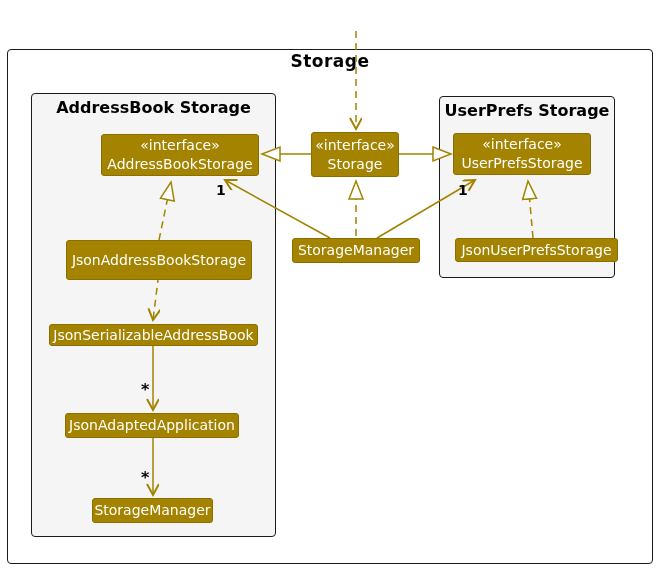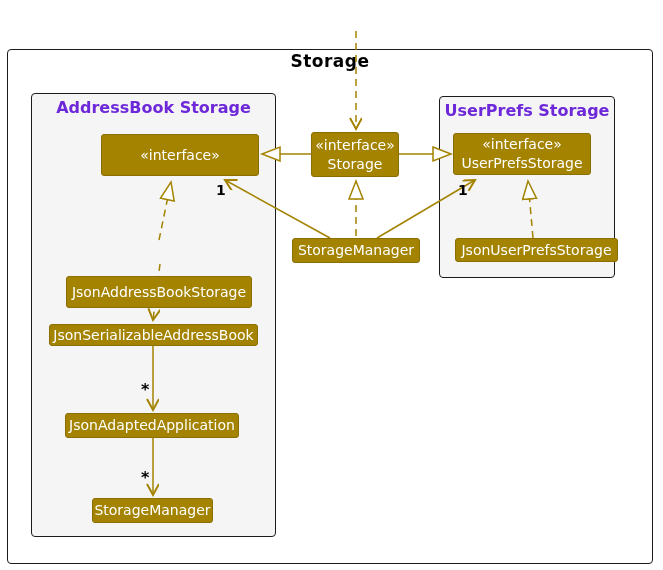--- a/index.html
+++ b/index.html
@@ -17,33 +17,33 @@
     font-size:17px;font-weight:bold;color:#000000;letter-spacing:0.5px;
   }
   .package{
     position:absolute;border:1.5px solid #1b1b1b;border-radius:4px;
     background:#f5f5f5;box-sizing:border-box;
   }
   .pkg-ab{left:31px;top:93px;width:245px;height:444px;}
   .pkg-up{left:439px;top:96px;width:176px;height:182px;}
   .pkg-label{
     width:100%;text-align:center;padding-top:4px;
-    font-size:16px;font-weight:bold;color:#6d28d9;
+    font-size:16px;font-weight:bold;color:#000000;
   }
   .edges{position:absolute;left:0;top:0;width:663px;height:570px;pointer-events:none;}
   .uml-box{
     position:absolute;background:#A38300;border:1px solid #8a6f00;border-radius:3px;
     box-sizing:border-box;color:#ffffff;font-size:14px;text-align:center;
     display:flex;flex-direction:column;align-items:center;justify-content:center;
     white-space:nowrap;overflow:visible;line-height:19px;
   }
   .b-iface-abs{left:101px;top:134px;width:158px;height:42px;}
   .b-iface-sto{left:311px;top:132px;width:88px;height:45px;}
   .b-iface-ups{left:453px;top:133px;width:138px;height:42px;}
-  .b-jabs{left:66px;top:240px;width:186px;height:32px;margin-top:36px;}
+  .b-jabs{left:66px;top:240px;width:186px;height:40px;}
   .b-sm{left:292px;top:238px;width:128px;height:25px;}
   .b-jups{left:455px;top:238px;width:163px;height:24px;}
   .b-jsab{left:49px;top:324px;width:209px;height:22px;}
   .b-jaa{left:65px;top:413px;width:174px;height:25px;}
   .b-jat{left:92px;top:498px;width:121px;height:25px;}
   .mult{
     position:absolute;color:#000000;font-weight:bold;font-size:14px;line-height:14px;
   }
   .m1l{left:216px;top:183px;}
   .m1r{left:458px;top:183px;}
@@ -94,20 +94,21 @@
 
     <path d="M160,264 L153,320" stroke="#A38300" stroke-width="1.5" fill="none" stroke-dasharray="7,5" marker-end="url(#vee)"></path>
 
     <path d="M153,346 L153,410" stroke="#A38300" stroke-width="1.5" fill="none" marker-end="url(#vee)"></path>
 
     <path d="M153,438 L153,495" stroke="#A38300" stroke-width="1.5" fill="none" marker-end="url(#vee)"></path>
   </svg>
 
   <div class="uml-box b-iface-abs">
     <span>«interface»</span>
+    <span>AddressBookStorage</span>
   </div>
 
   <div class="uml-box b-iface-sto">
     <span>«interface»</span>
     <span>Storage</span>
   </div>
 
   <div class="uml-box b-iface-ups">
     <span>«interface»</span>
     <span>UserPrefsStorage</span>

